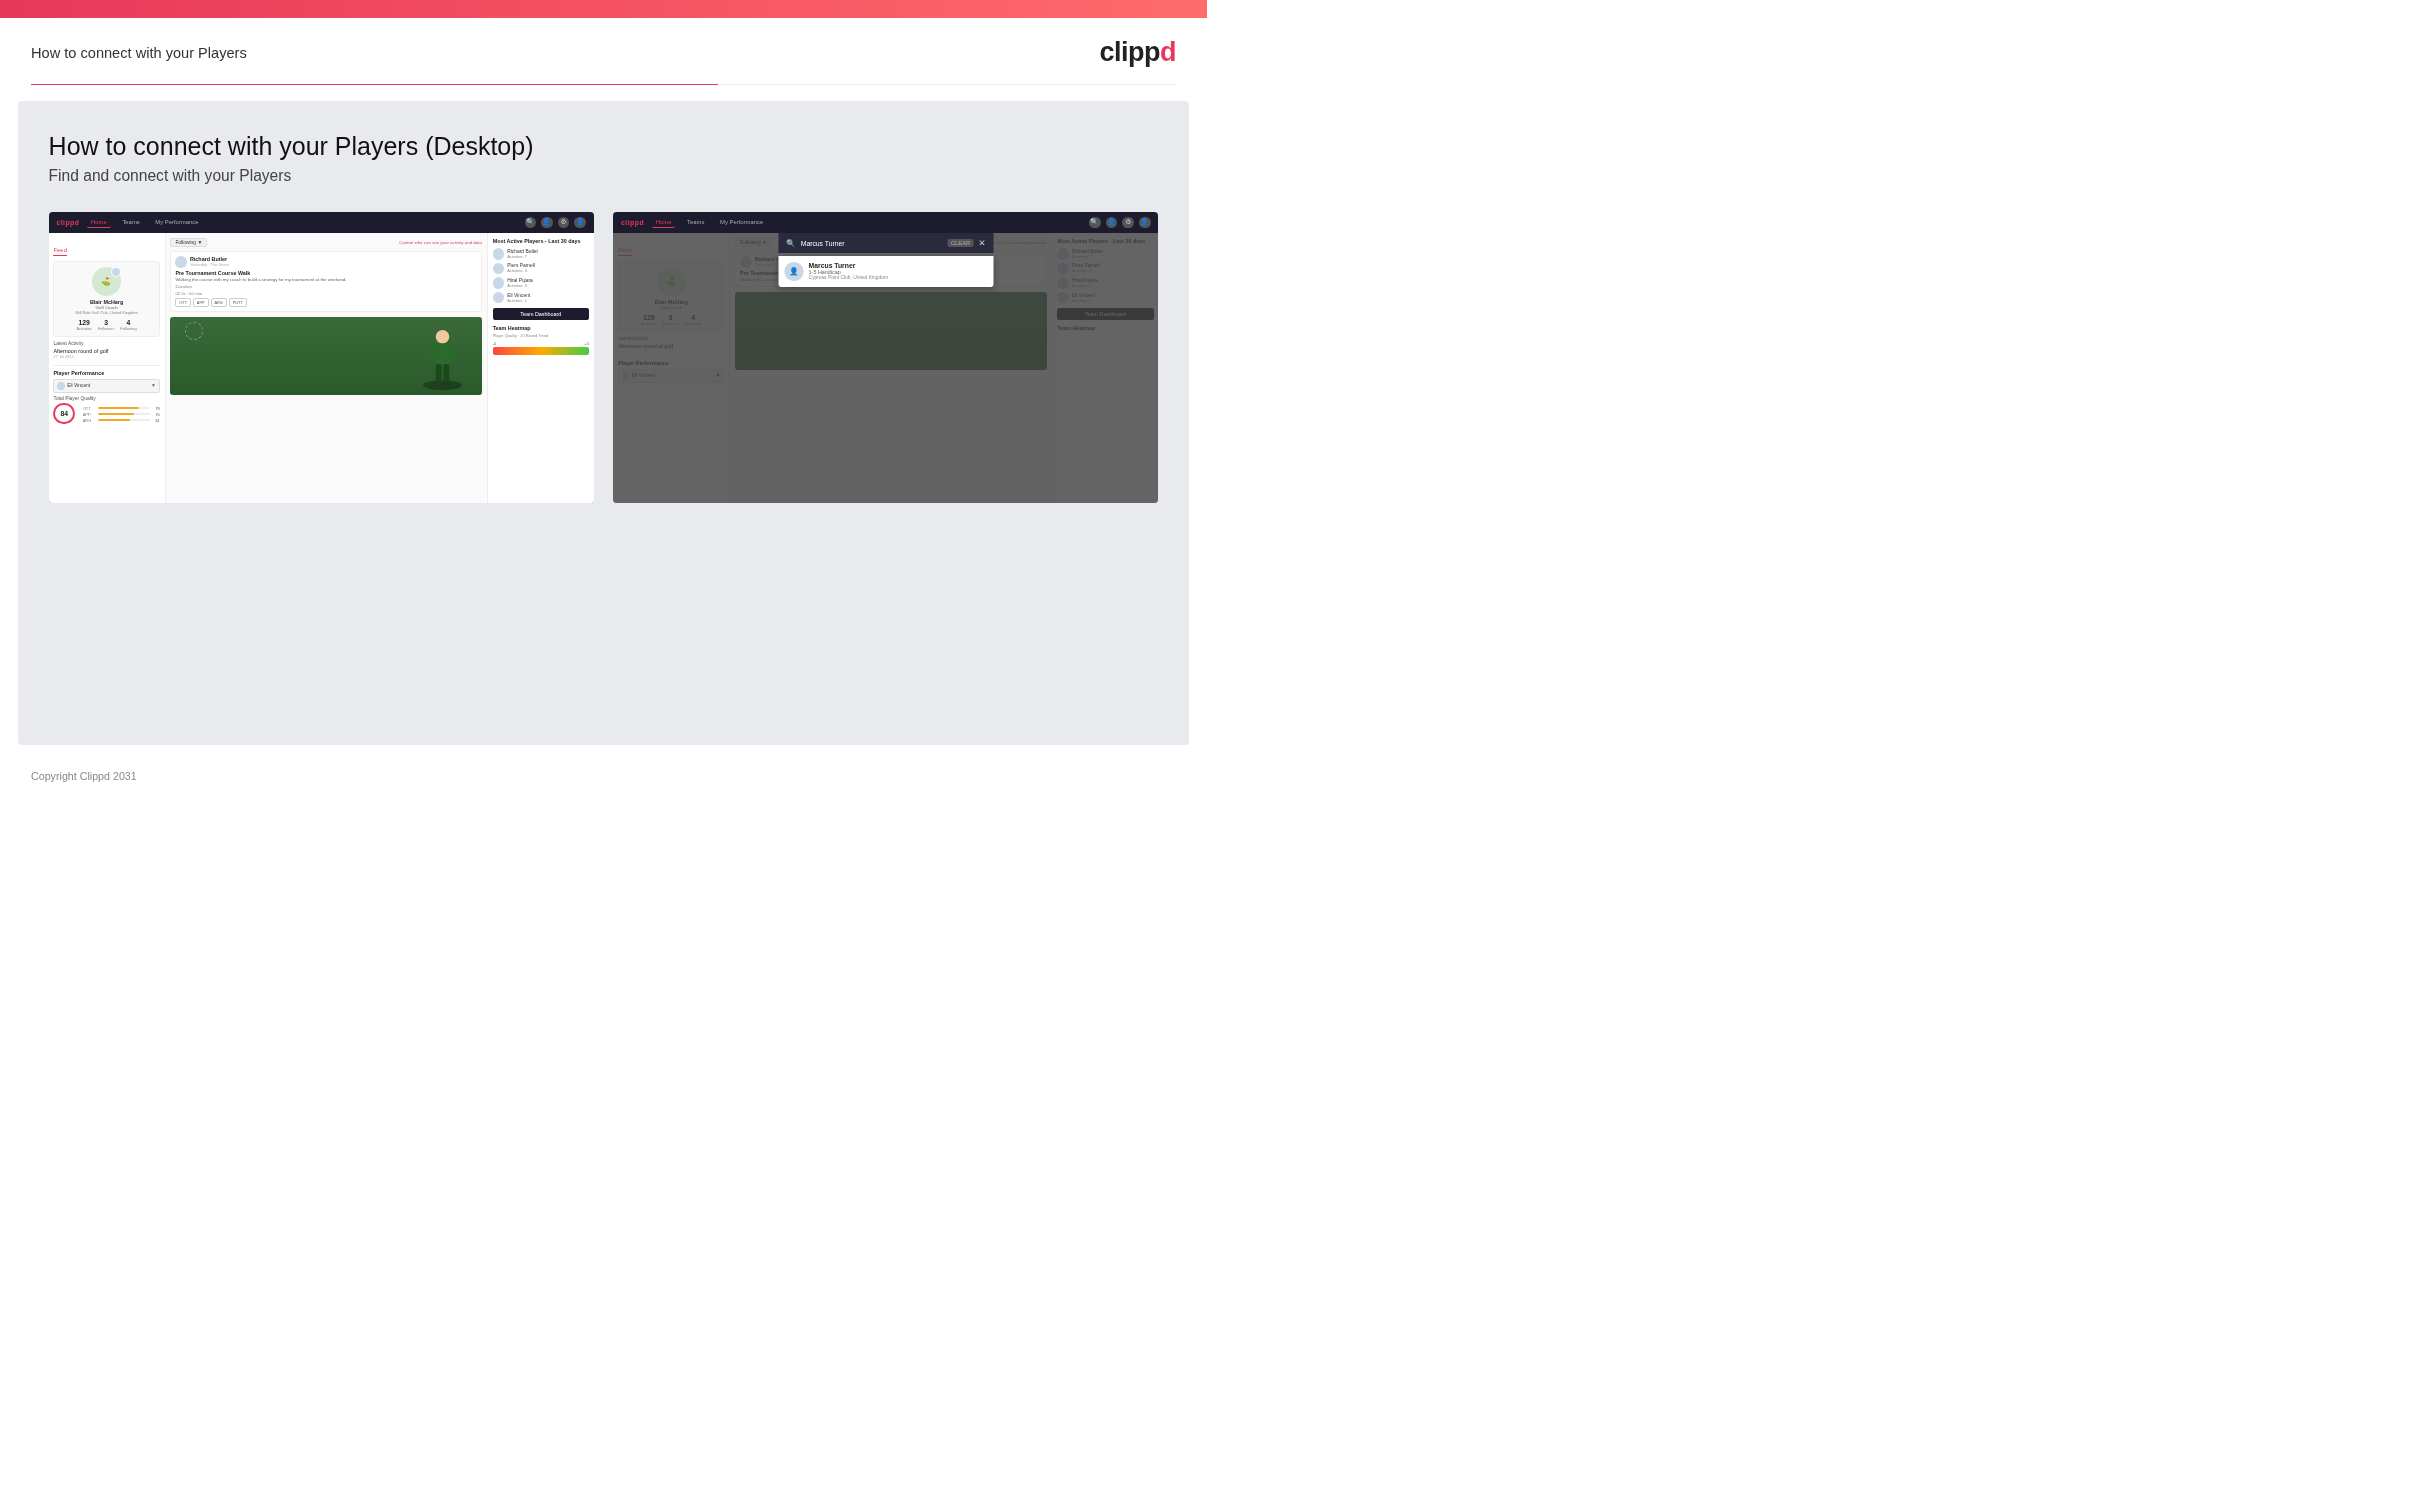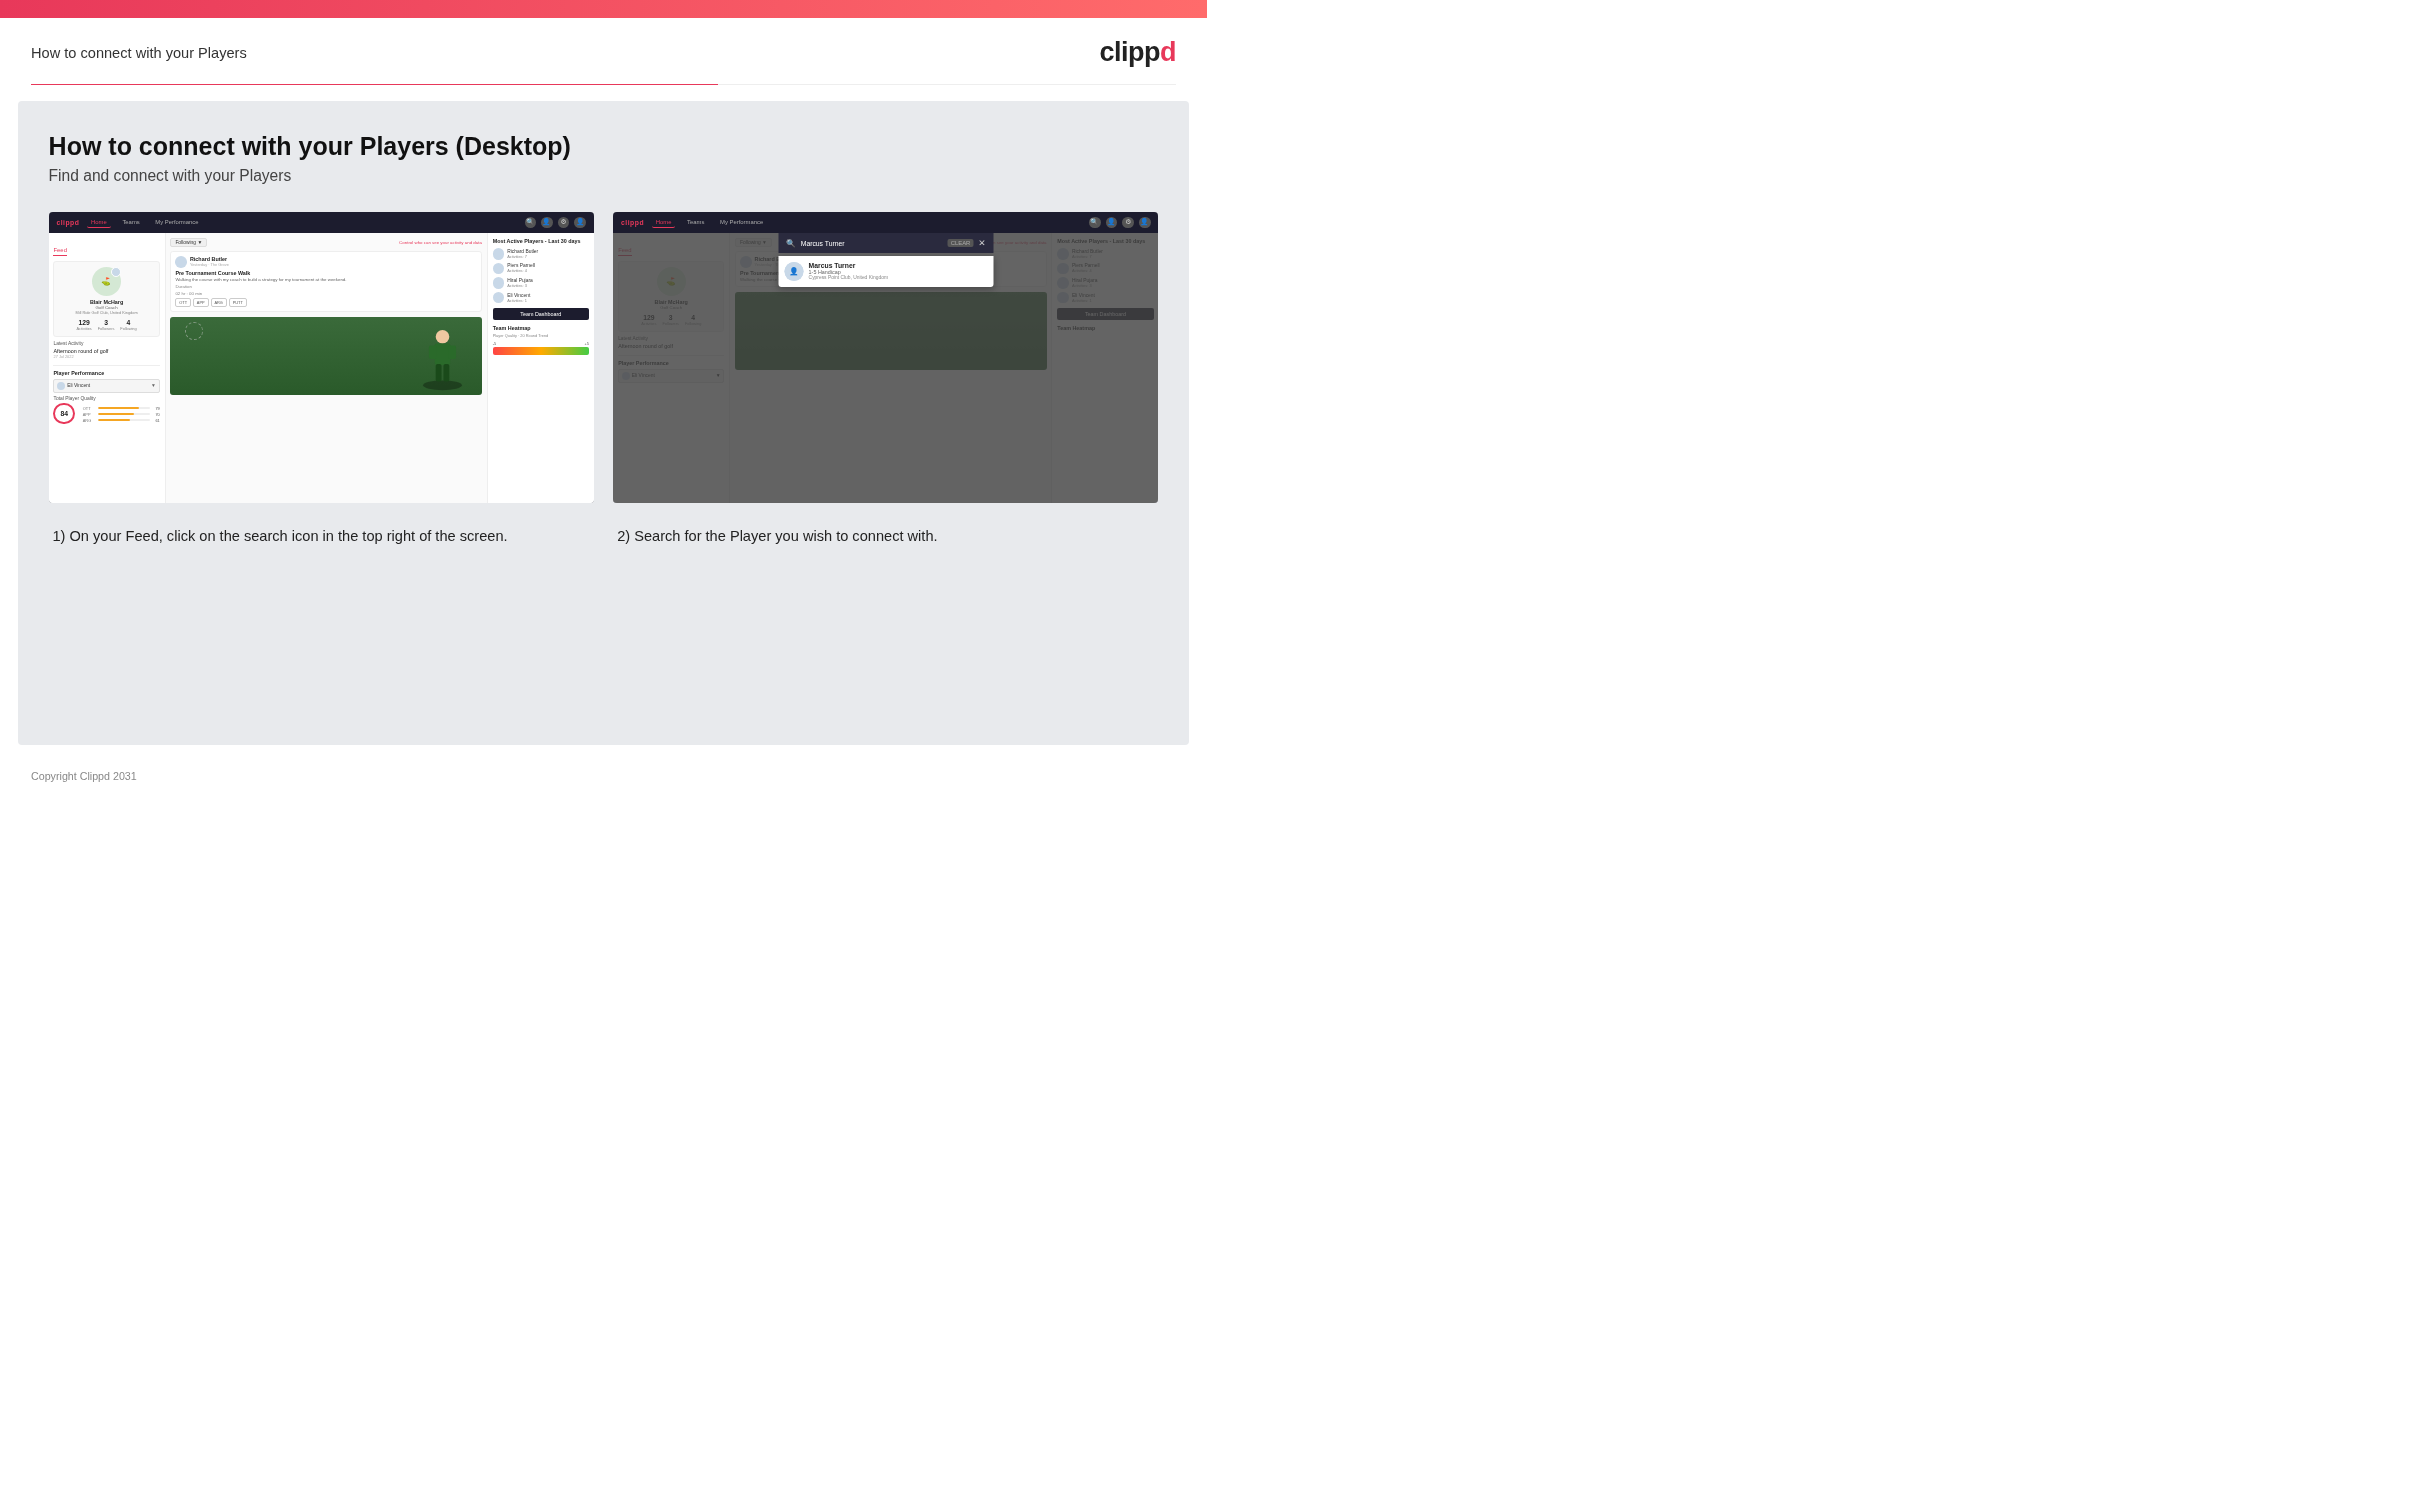--- a/index.html
+++ b/index.html
@@ -50,21 +50,21 @@
     .main-content {
       background: #e8eaed;
       margin: 15.6px 17.6px;
       border-radius: 3.9px;
       padding: 31px 31px 39px;
       min-height: 644px;
     }
 
     .main-title {
       font-size: 25px;
-      font-weight: 700;
+      font-weight: 400;
       color: #111;
       margin-bottom: 5.9px;
     }
     .main-subtitle {
       font-size: 15.6px;
       color: #444;
       margin-bottom: 27px;
     }
 
     
@@ -879,22 +879,18 @@
           <div>
             <div class="result-name">Marcus Turner</div>
             <div class="result-handicap">1-5 Handicap</div>
             <div class="result-club">Cypress Point Club, United Kingdom</div>
           </div>
         </div>
       </div>
     </div>
   </div>
 
-  <div class="steps-container">
-    <div class="step-text">1) On your Feed, click on the search icon in the top right of the screen.</div>
-    <div class="step-text">2) Search for the Player you wish to connect with.</div>
-  </div>
 </div>
 
 <div class="footer">
   <span>Copyright Clippd 2031</span>
 </div>
 
 
 </body></html>

